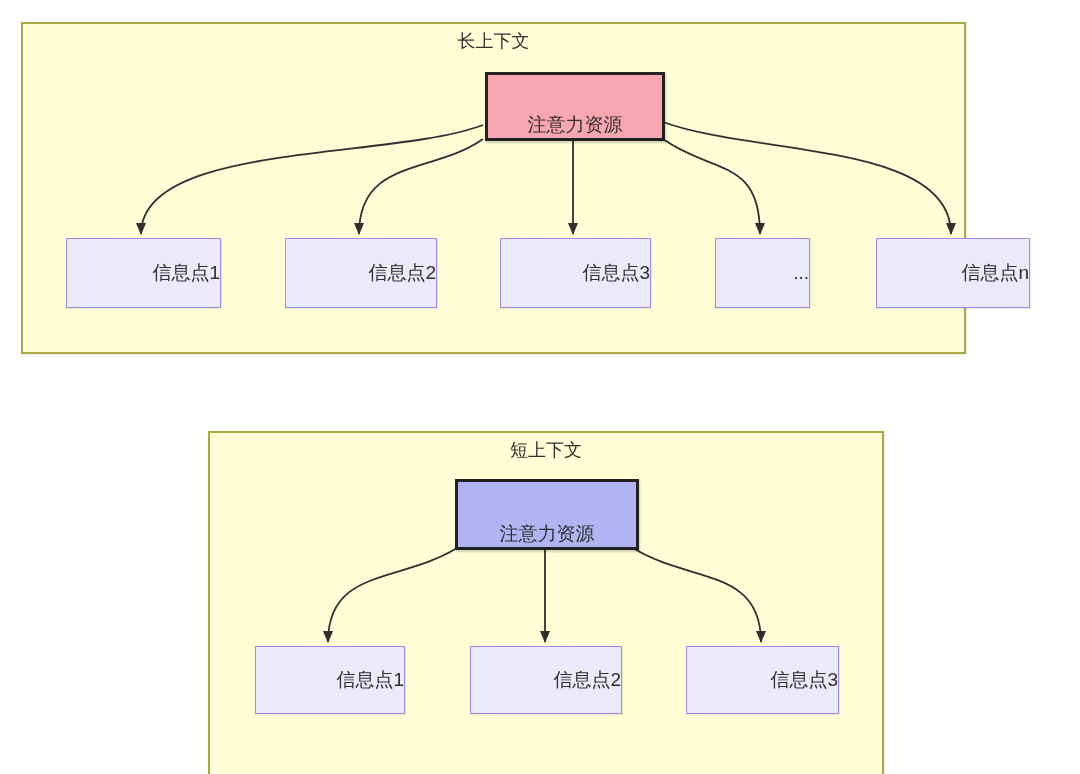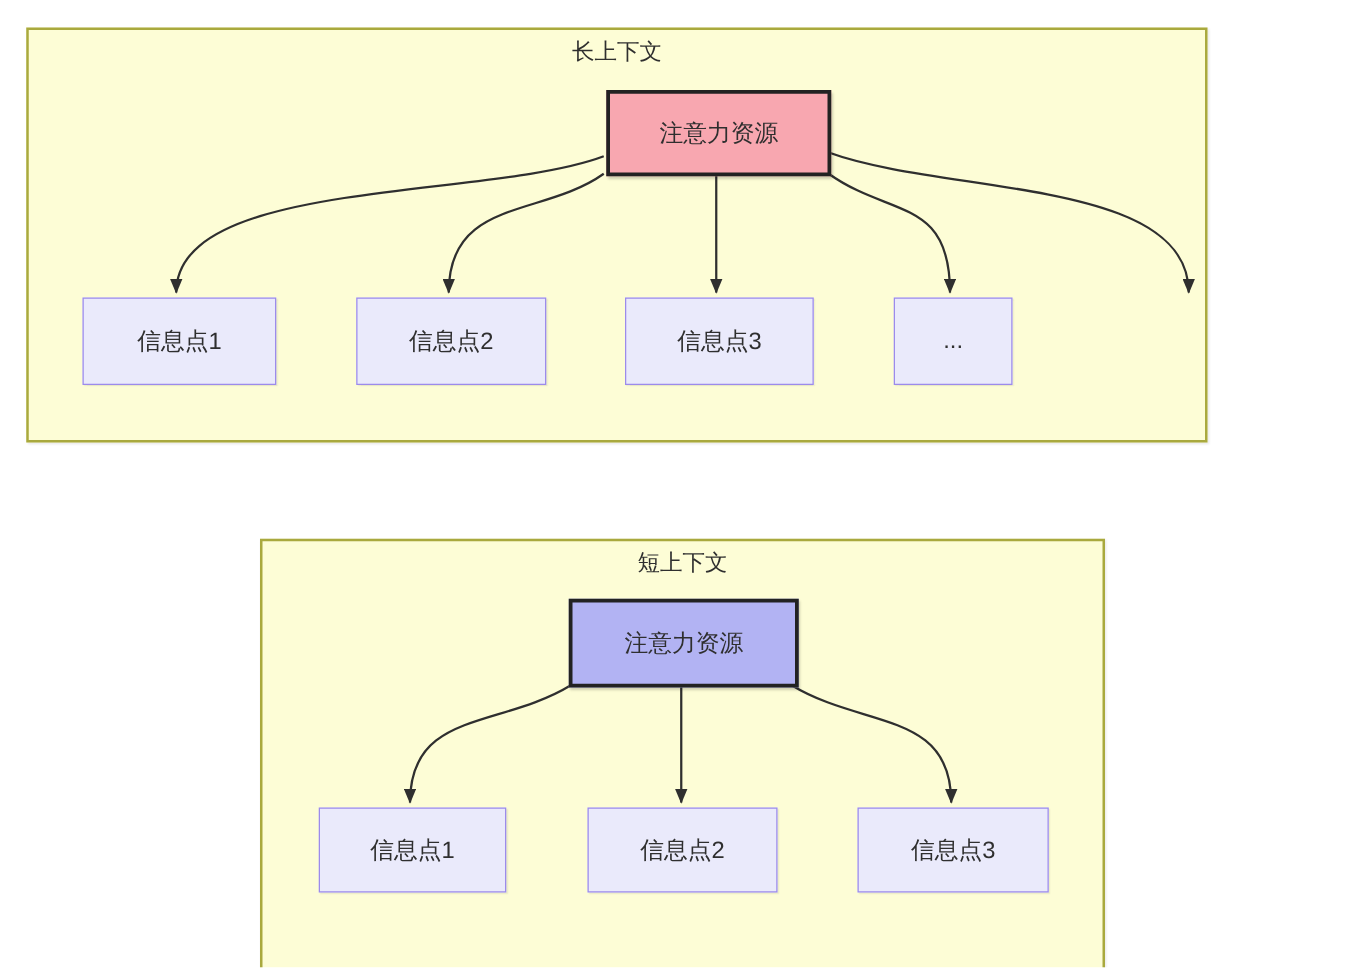--- a/index.html
+++ b/index.html
@@ -22,27 +22,29 @@
   }
   .node{
     position:absolute;box-sizing:border-box;display:flex;
     align-items:center;justify-content:center;
     font-size:19px;text-align:center;
   }
   .source{
     border:3px solid var(--c-source_border,#222222);
     box-shadow:1px 2px 2px rgba(0,0,0,.18);
     z-index:1;
+    align-items:flex-end;
   }
   .panel-long .source{left:462px;top:48px;width:180px;height:69px;background:var(--c-long_source_fill,#f8a7b0);}
   .panel-short .source{left:245px;top:46px;width:184px;height:71px;background:var(--c-short_source_fill,#b2b3f3);}
   .target{
     background:var(--c-target_fill,#eaeafb);
     border:1.5px solid var(--c-target_border,#9c8beb);
     box-shadow:1px 1px 1px rgba(0,0,0,.08);
+    justify-content:flex-end;
   }
   .panel-long .target{top:214px;height:70px;}
   .panel-long .t1{left:43px;width:155px;}
   .panel-long .t2{left:262px;width:152px;}
   .panel-long .t3{left:477px;width:151px;}
   .panel-long .t4{left:692px;width:95px;}
   .panel-long .t5{left:853px;width:154px;}
   .panel-short .target{top:213px;height:68px;}
   .panel-short .b1{left:45px;width:150px;}
   .panel-short .b2{left:260px;width:152px;}
@@ -69,20 +71,23 @@
     </div>
     <div class="node target t2">
       <span>信息点2</span>
     </div>
     <div class="node target t3">
       <span>信息点3</span>
     </div>
     <div class="node target t4">
       <span>...</span>
     </div>
+    <div class="node target t5">
+      <span>信息点n</span>
+    </div>
   </section>
 
   <section class="panel panel-short">
     <div class="panel-title">短上下文</div>
     <div class="node source">
       <span>注意力资源</span>
     </div>
     <div class="node target b1">
       <span>信息点1</span>
     </div>

